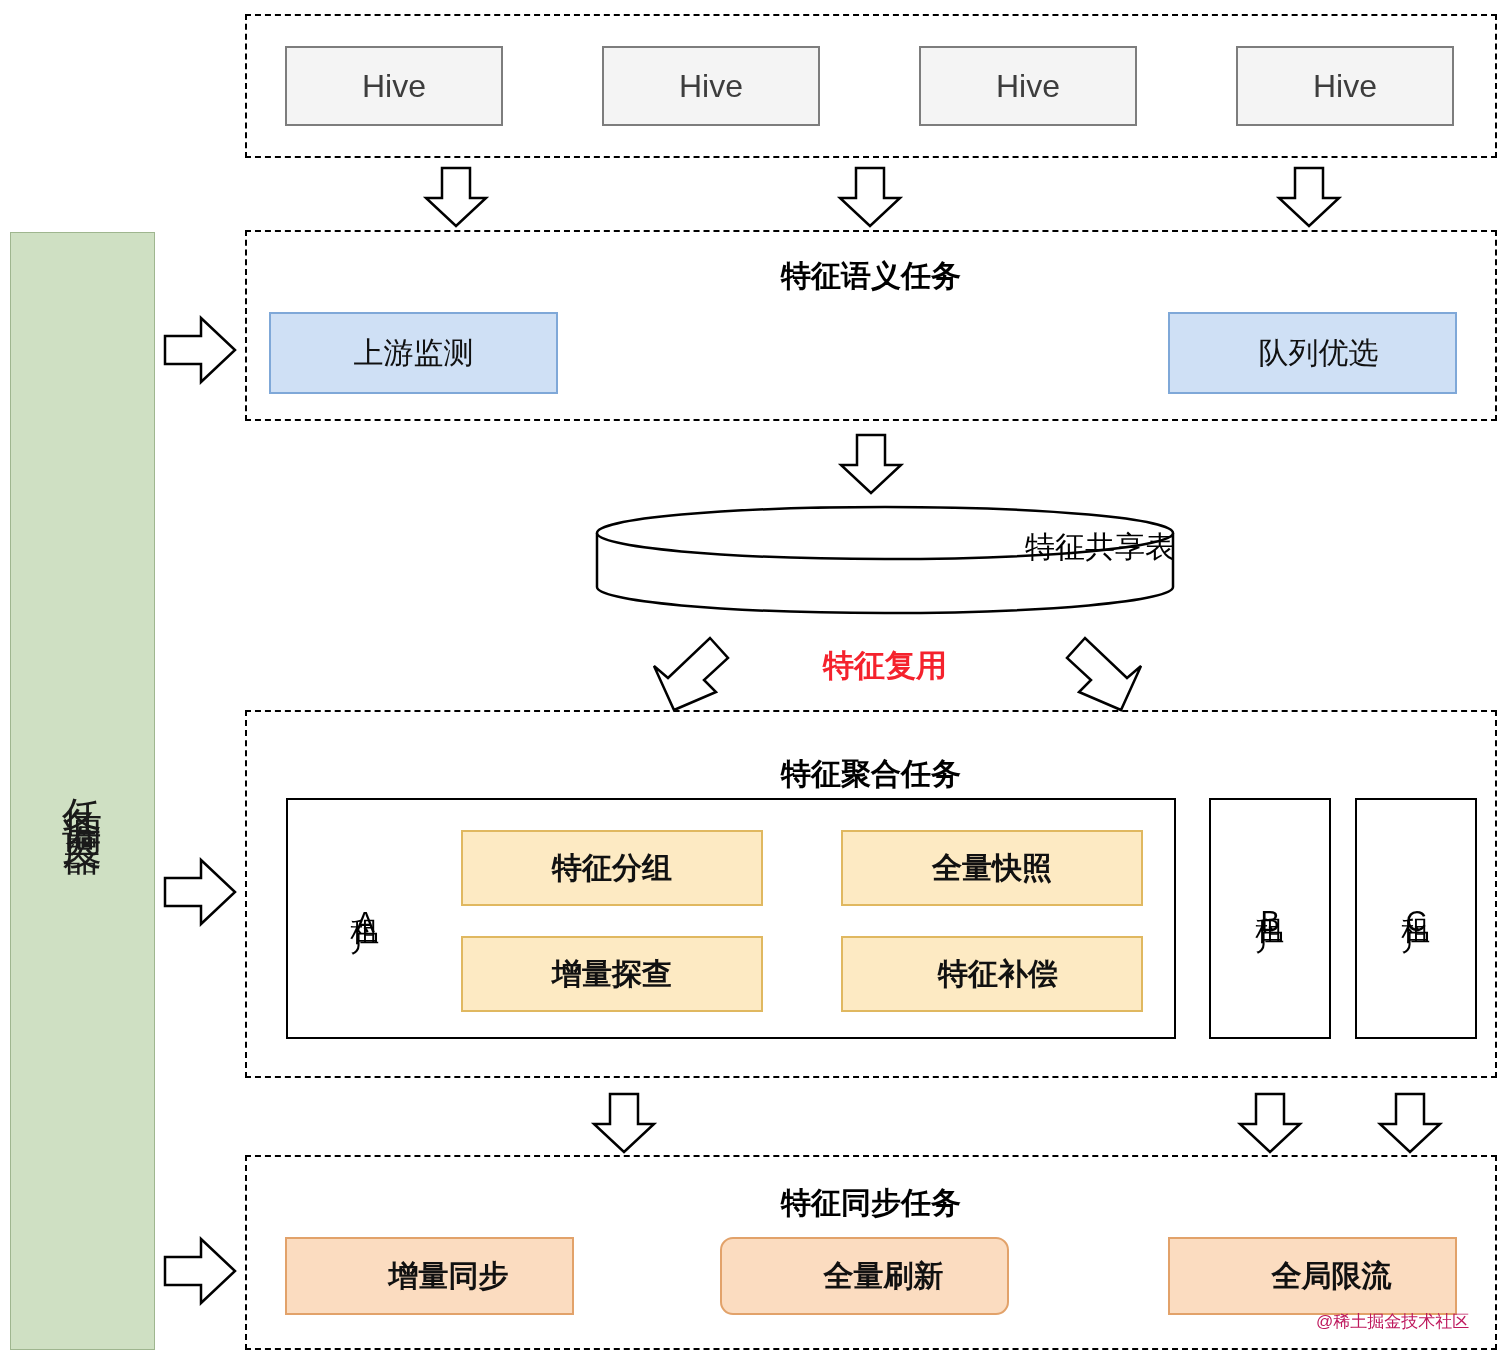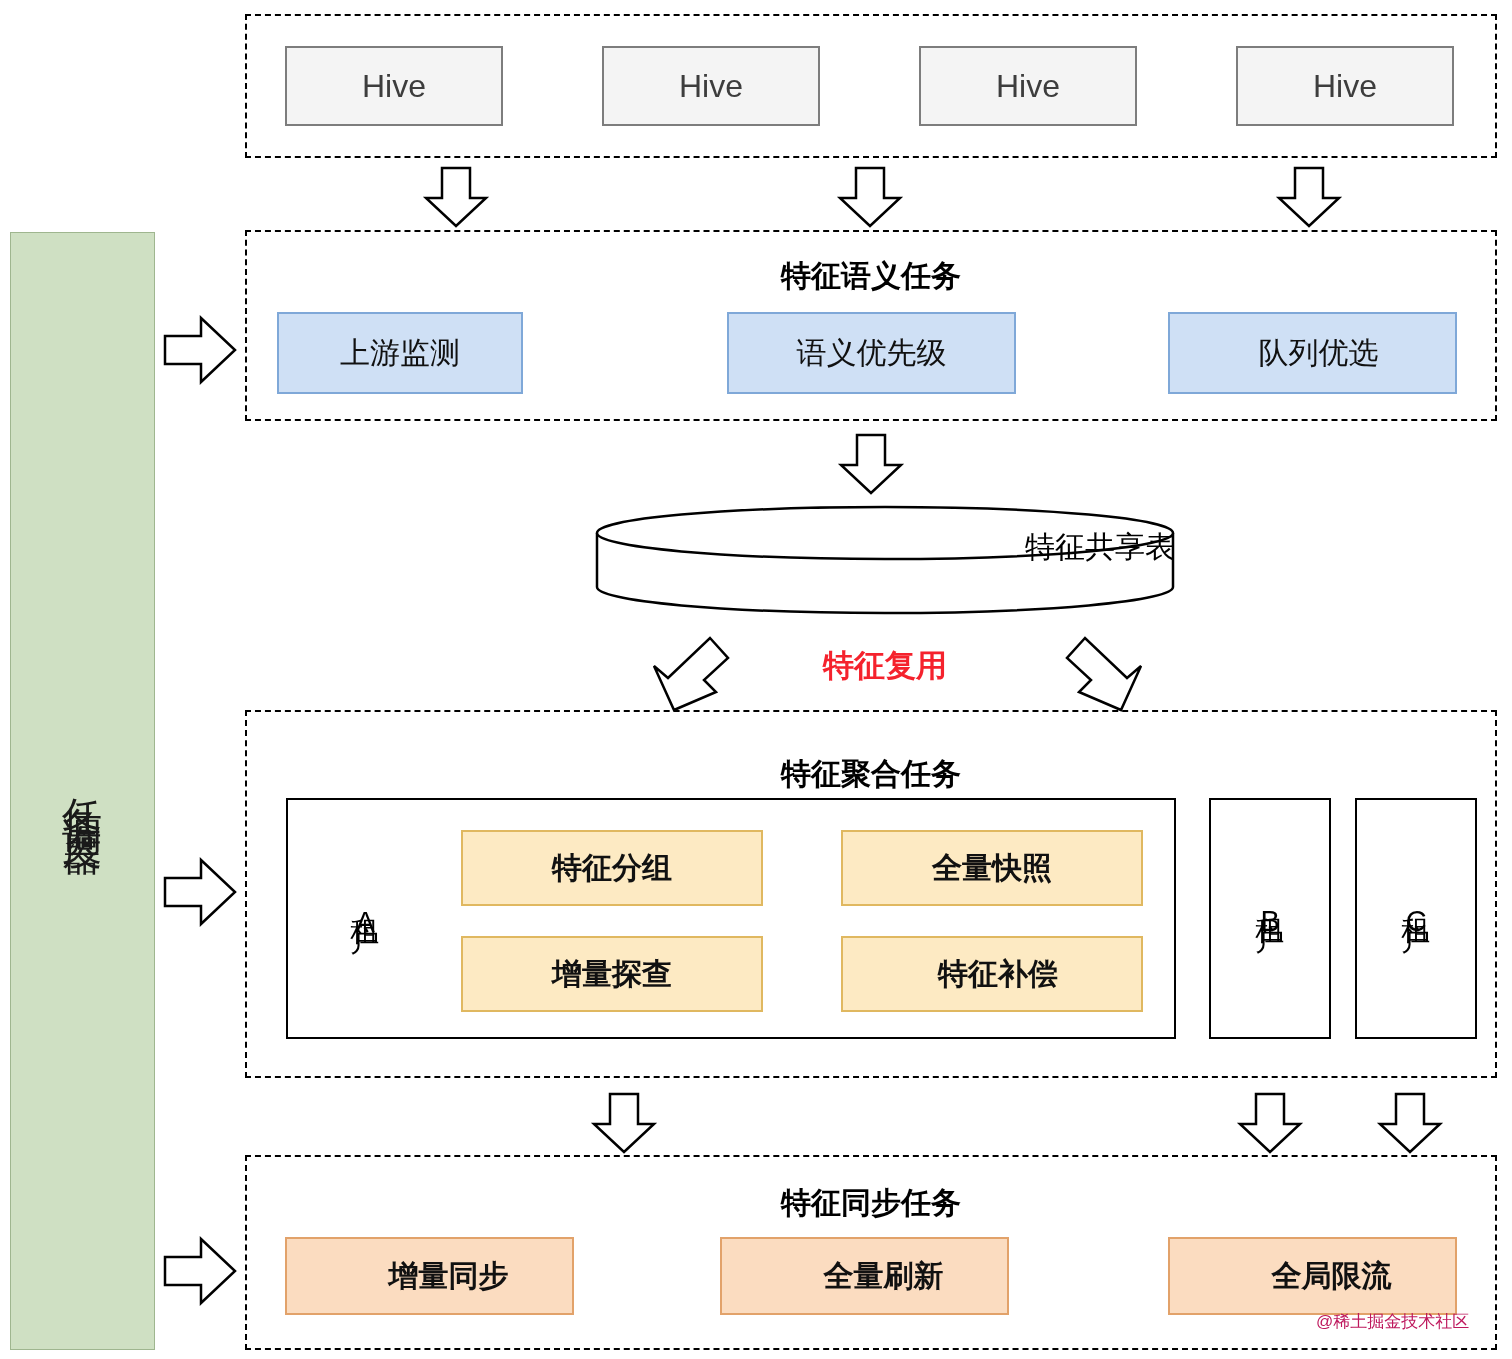--- a/index.html
+++ b/index.html
@@ -176,25 +176,22 @@
   </svg>
 
   <svg class="arrow" style="left:163px; top:316px;" width="74" height="68" viewBox="0 0 74 68">
     <polygon class="arrow-shape" points="2,20 38,20 38,2 72,34 38,66 38,48 2,48"></polygon>
   </svg>
 
   <div class="abs dashed" style="left:245px; top:230px; width:1252px; height:191px;">
     <div class="group-title" style="top:24px;">特征语义任务</div>
   </div>
 
-  <div class="abs box blue-box" style="left:277px; top:312px; width:246px; height:82px;">
+  <div class="abs box blue-box" style="left:269px; top:312px; width:289px; height:82px;">
     <span>上游监测</span>
-  </div>
-  <div class="abs box blue-box" style="left:727px; top:312px; width:289px; height:82px;">
-    <span>语义优先级</span>
   </div>
   <div class="abs box blue-box" style="left:1168px; top:312px; width:289px; height:82px;padding-left:12px;">
     <span>队列优选</span>
   </div>
 
   <svg class="arrow" style="left:839px; top:433px;" width="64" height="62" viewBox="0 0 64 62">
     <polygon class="arrow-shape" points="18,2 46,2 46,32 62,32 32,60 2,32 18,32"></polygon>
   </svg>
 
   <div class="abs" style="left:595px; top:505px; width:580px; height:110px;">
@@ -261,21 +258,21 @@
     <div class="group-title" style="top:26px;">特征同步任务</div>
   </div>
 
   <svg class="arrow" style="left:163px; top:1237px;" width="74" height="68" viewBox="0 0 74 68">
     <polygon class="arrow-shape" points="2,20 38,20 38,2 72,34 38,66 38,48 2,48"></polygon>
   </svg>
 
   <div class="abs box orange-box" style="left:285px; top:1237px; width:289px; height:78px;">
     <span>增量同步</span>
   </div>
-  <div class="abs box orange-box" style="left:720px; top:1237px; width:289px; height:78px;">
+  <div class="abs box orange-box" style="left:720px; top:1237px; width:289px; height:78px;border-radius:13px;">
     <span>全量刷新</span>
   </div>
   <div class="abs box orange-box" style="left:1168px; top:1237px; width:289px; height:78px;">
     <span>全局限流</span>
   </div>
 
   <div class="abs watermark" style="left:1316px; top:1310px;">@稀土掘金技术社区</div>
 
 </div>
 

